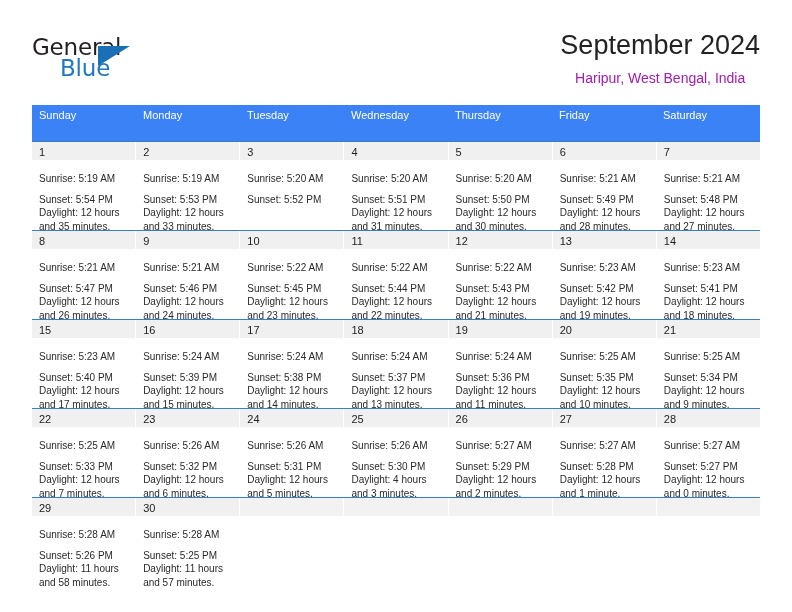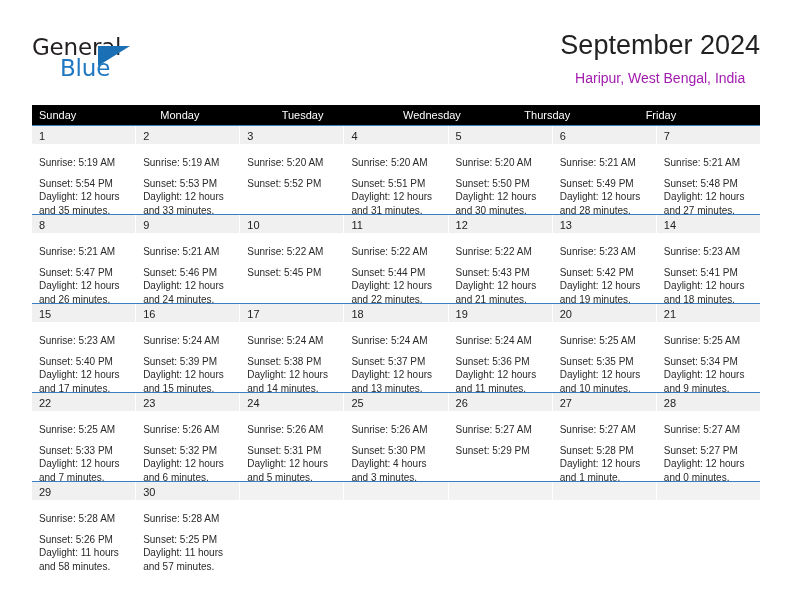--- a/index.html
+++ b/index.html
@@ -91,22 +91,22 @@
   
   .calendar {
     position: absolute;
     left: 32px;
     top: 105px;
     width: 728px;
   }
 
   .dow-row {
     display: flex;
-    background: #000000;
-    height: 20px;
+    background: #3b82f6;
+    height: 36px;
   }
   .dow-cell {
     flex: 1 1 0;
     color: #ffffff;
     font-size: 11px;
     line-height: 20px;
     padding-left: 7px;
     box-sizing: border-box;
     white-space: nowrap;
   }
@@ -184,20 +184,21 @@
 
   <div class="calendar">
 
     <div class="dow-row">
       <div class="dow-cell">Sunday</div>
       <div class="dow-cell">Monday</div>
       <div class="dow-cell">Tuesday</div>
       <div class="dow-cell">Wednesday</div>
       <div class="dow-cell">Thursday</div>
       <div class="dow-cell">Friday</div>
+      <div class="dow-cell">Saturday</div>
     </div>
 
     <div class="week-row">
       <div class="day-cell">
         <div class="daynum-band"><span class="daynum">1</span></div>
         <div class="day-info">
           <div class="info-line">Sunrise: 5:19 AM</div>
           <div class="info-line">Sunset: 5:54 PM</div>
           <div class="daylight-line">Daylight: 12 hours and 35 minutes.</div>
         </div>
@@ -266,20 +267,21 @@
           <div class="info-line">Sunrise: 5:21 AM</div>
           <div class="info-line">Sunset: 5:46 PM</div>
           <div class="daylight-line">Daylight: 12 hours and 24 minutes.</div>
         </div>
       </div>
       <div class="day-cell">
         <div class="daynum-band"><span class="daynum">10</span></div>
         <div class="day-info">
           <div class="info-line">Sunrise: 5:22 AM</div>
           <div class="info-line">Sunset: 5:45 PM</div>
+          <div class="daylight-line">Daylight: 12 hours and 23 minutes.</div>
         </div>
       </div>
       <div class="day-cell">
         <div class="daynum-band"><span class="daynum">11</span></div>
         <div class="day-info">
           <div class="info-line">Sunrise: 5:22 AM</div>
           <div class="info-line">Sunset: 5:44 PM</div>
           <div class="daylight-line">Daylight: 12 hours and 22 minutes.</div>
         </div>
       </div>
@@ -399,20 +401,21 @@
           <div class="info-line">Sunrise: 5:26 AM</div>
           <div class="info-line">Sunset: 5:30 PM</div>
           <div class="daylight-line">Daylight: 4 hours and 3 minutes.</div>
         </div>
       </div>
       <div class="day-cell">
         <div class="daynum-band"><span class="daynum">26</span></div>
         <div class="day-info">
           <div class="info-line">Sunrise: 5:27 AM</div>
           <div class="info-line">Sunset: 5:29 PM</div>
+          <div class="daylight-line">Daylight: 12 hours and 2 minutes.</div>
         </div>
       </div>
       <div class="day-cell">
         <div class="daynum-band"><span class="daynum">27</span></div>
         <div class="day-info">
           <div class="info-line">Sunrise: 5:27 AM</div>
           <div class="info-line">Sunset: 5:28 PM</div>
           <div class="daylight-line">Daylight: 12 hours and 1 minute.</div>
         </div>
       </div>

